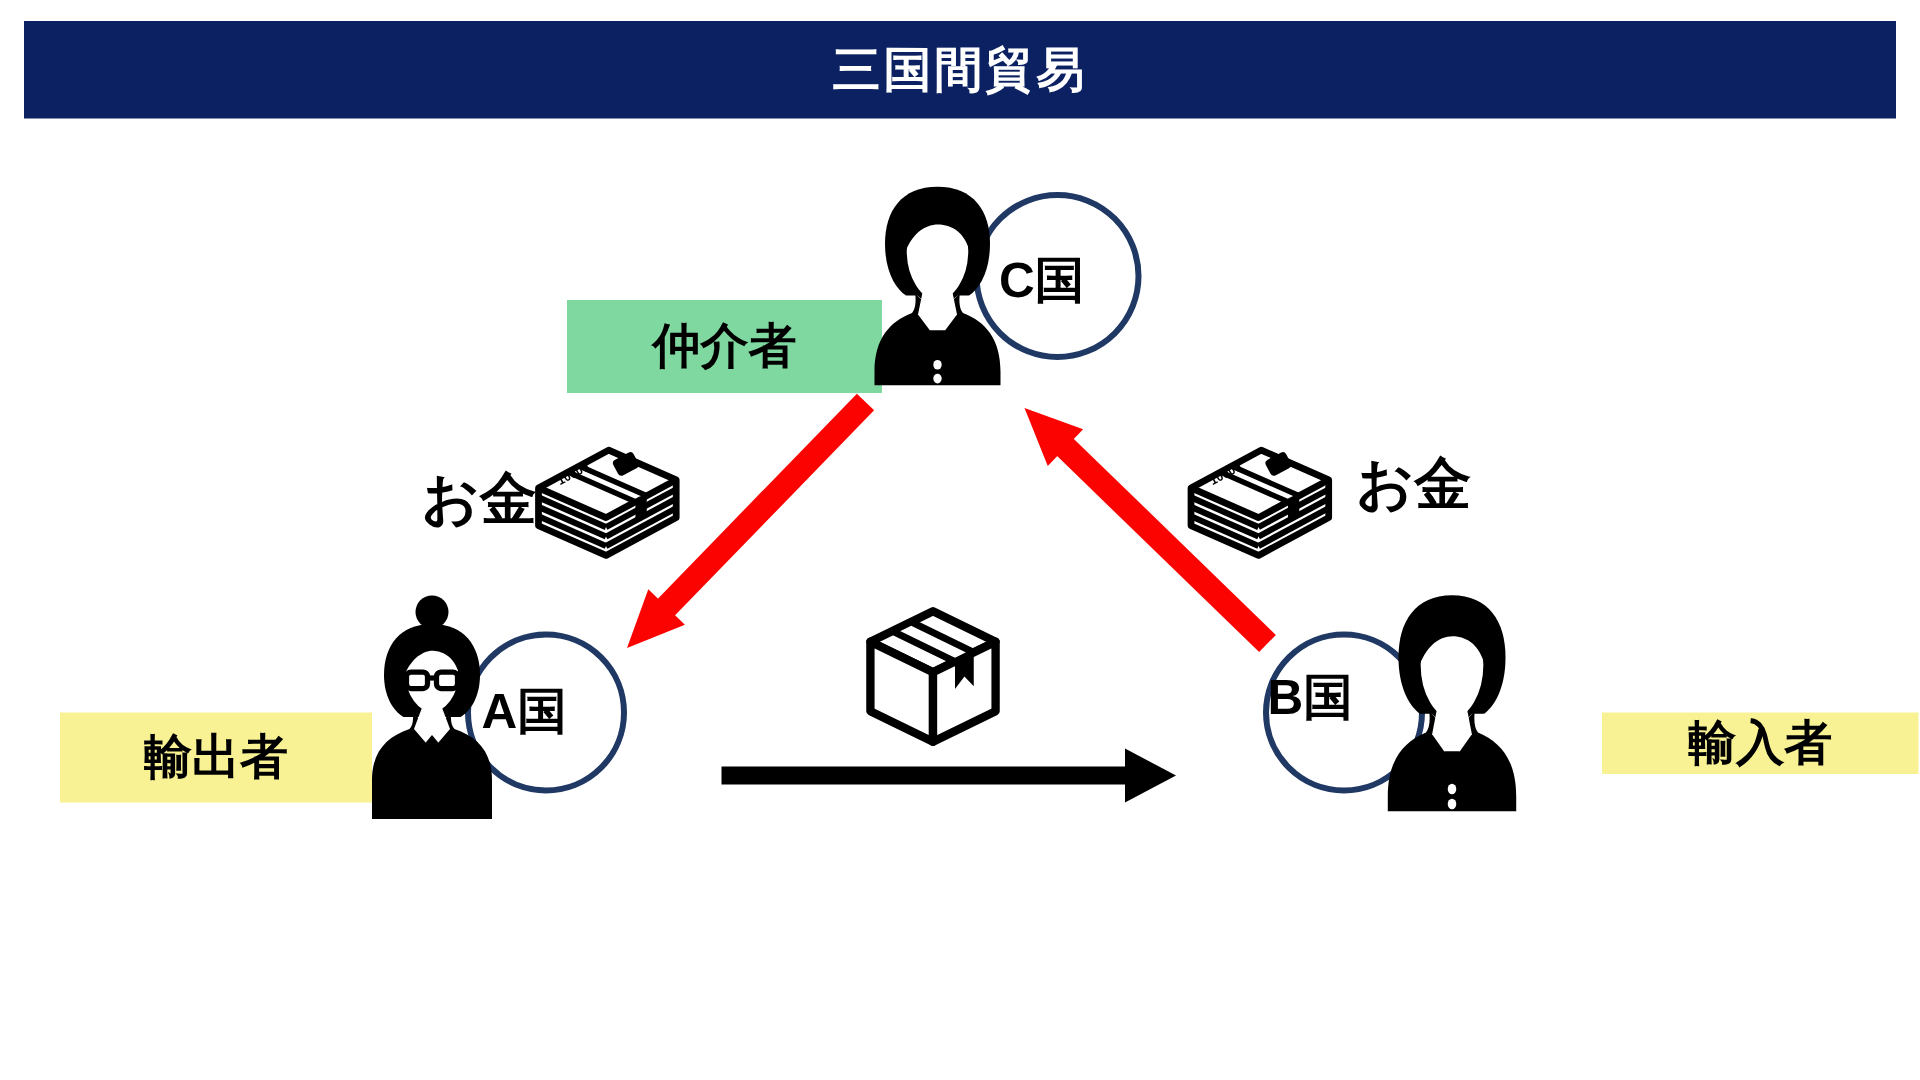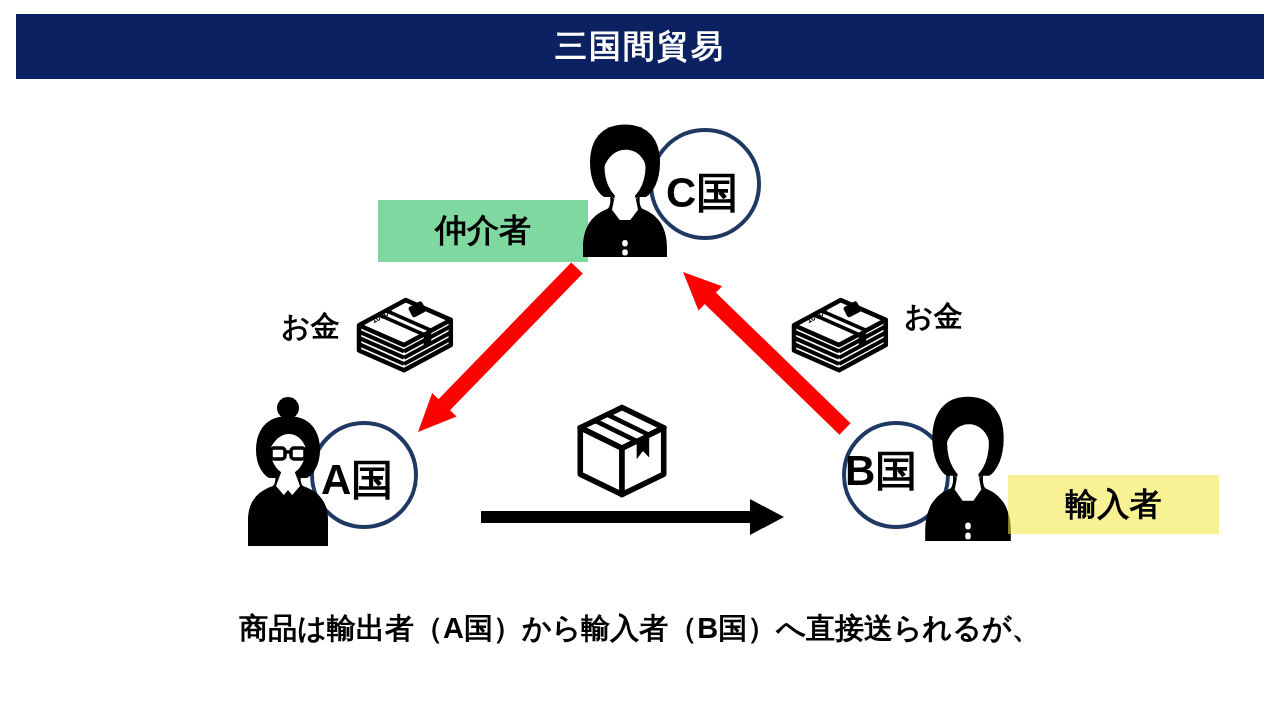--- a/index.html
+++ b/index.html
@@ -9,29 +9,29 @@
   
   .header-bar{left:16px;top:14px;width:1248px;height:65px;background:#0B2161;
     display:flex;align-items:center;justify-content:center;z-index:10;}
   .header-title{color:#ffffff;font-size:32px;font-weight:bold;letter-spacing:2px;}
   
   .role-label{display:flex;align-items:center;justify-content:center;
     font-size:32px;font-weight:bold;color:#000;}
   .green-label{left:378px;top:200px;width:210px;height:62px;background:#7ED8A0;z-index:1;}
   .yellow-label{background:rgba(242,232,60,0.55);z-index:5;}
   .yellow-left{left:40px;top:475px;width:208px;height:60px;}
-  .yellow-right{left:1008px;top:475px;width:211px;height:59px;}
+  .yellow-right{left:1068px;top:475px;width:211px;height:41px;}
   
   .country-circle{border:4px solid #1F3864;border-radius:50%;background:#ffffff;z-index:3;box-sizing:border-box;}
   .circle-c{left:649px;top:128px;width:112px;height:112px;}
   .circle-a{left:310px;top:421px;width:108px;height:108px;}
   .circle-b{left:842px;top:421px;width:108px;height:108px;}
-  .country-text{font-size:42px;font-weight:bold;color:#000;z-index:6;white-space:nowrap;}
+  .country-text{font-size:33px;font-weight:bold;color:#000;z-index:6;white-space:nowrap;}
   
-  .flow-text{font-size:29px;font-weight:bold;color:#000;z-index:6;white-space:nowrap;}
+  .flow-text{font-size:38px;font-weight:bold;color:#000;z-index:6;white-space:nowrap;}
   .goods-text{left:575px;top:362px;width:100px;text-align:center;font-size:30px;}
   .caption{left:0;top:608px;width:1280px;text-align:center;font-size:29px;font-weight:bold;
     color:#000;line-height:41px;z-index:6;}
   svg{display:block;}
   .persons{z-index:4;}
   .icons{z-index:6;}
   .arrows-layer{left:0;top:0;z-index:2;}
 </style>
 </head>
 <body>
@@ -100,20 +100,23 @@
     <path d="M43,60 L61,60 L65,77 L52,92 L39,77 Z" fill="#fff"></path>
     <path d="M47,86 L57,86 L59,93 L52,112 L45,93 Z" fill="#000"></path>
     <circle cx="52" cy="106" r="2.8" fill="#fff"></circle>
     <circle cx="52" cy="114" r="2.8" fill="#fff"></circle>
   </svg>
 
   <div class="abs country-text" style="left:666px;top:165px">C国</div>
   <div class="abs country-text" style="left:321px;top:452px">A国</div>
   <div class="abs country-text" style="left:845px;top:443px">B国</div>
 
+  <div class="abs role-label yellow-label yellow-left">
+    <span>輸出者</span>
+  </div>
   <div class="abs role-label yellow-label yellow-right">
     <span>輸入者</span>
   </div>
 
   <svg class="abs icons" style="left:350px;top:278px" width="108" height="100" viewBox="0 0 120 110">
     <path d="M10,52 L62,24 L112,46 L112,74 L60,102 L10,80 Z" fill="#fff" stroke="#000" stroke-width="5" stroke-linejoin="round"></path>
     <line x1="10" y1="59" x2="60" y2="81" stroke="#000" stroke-width="4.5"></line>
     <line x1="10" y1="66" x2="60" y2="88" stroke="#000" stroke-width="4.5"></line>
     <line x1="10" y1="73" x2="60" y2="95" stroke="#000" stroke-width="4.5"></line>
     <line x1="60" y1="81" x2="112" y2="53" stroke="#000" stroke-width="4.5"></line>
@@ -145,16 +148,15 @@
 
   <svg class="abs icons" style="left:571px;top:398px" width="102" height="106" viewBox="0 0 110 110">
     <path d="M55,8 L100,30 L55,52 L10,30 Z" fill="#fff" stroke="#000" stroke-width="6" stroke-linejoin="round"></path>
     <path d="M10,30 L55,52 L55,102 L10,80 Z" fill="#fff" stroke="#000" stroke-width="6" stroke-linejoin="round"></path>
     <path d="M55,52 L100,30 L100,80 L55,102 Z" fill="#fff" stroke="#000" stroke-width="6" stroke-linejoin="round"></path>
     <path d="M39.3,15.7 L25.8,22.3 L70.8,44.3 L84.3,37.7 Z" fill="#fff" stroke="#000" stroke-width="5" stroke-linejoin="round"></path>
     <path d="M84.3,37.7 L70.8,44.3 L70.8,64 L77.6,55 L84.3,62 Z" fill="#000"></path>
   </svg>
 
   <div class="abs caption">
-    <div>商品は輸出者（A国）から輸入者（B国）へ直接送られるが、</div>
   </div>
 
 </div>
 
 </body></html>

